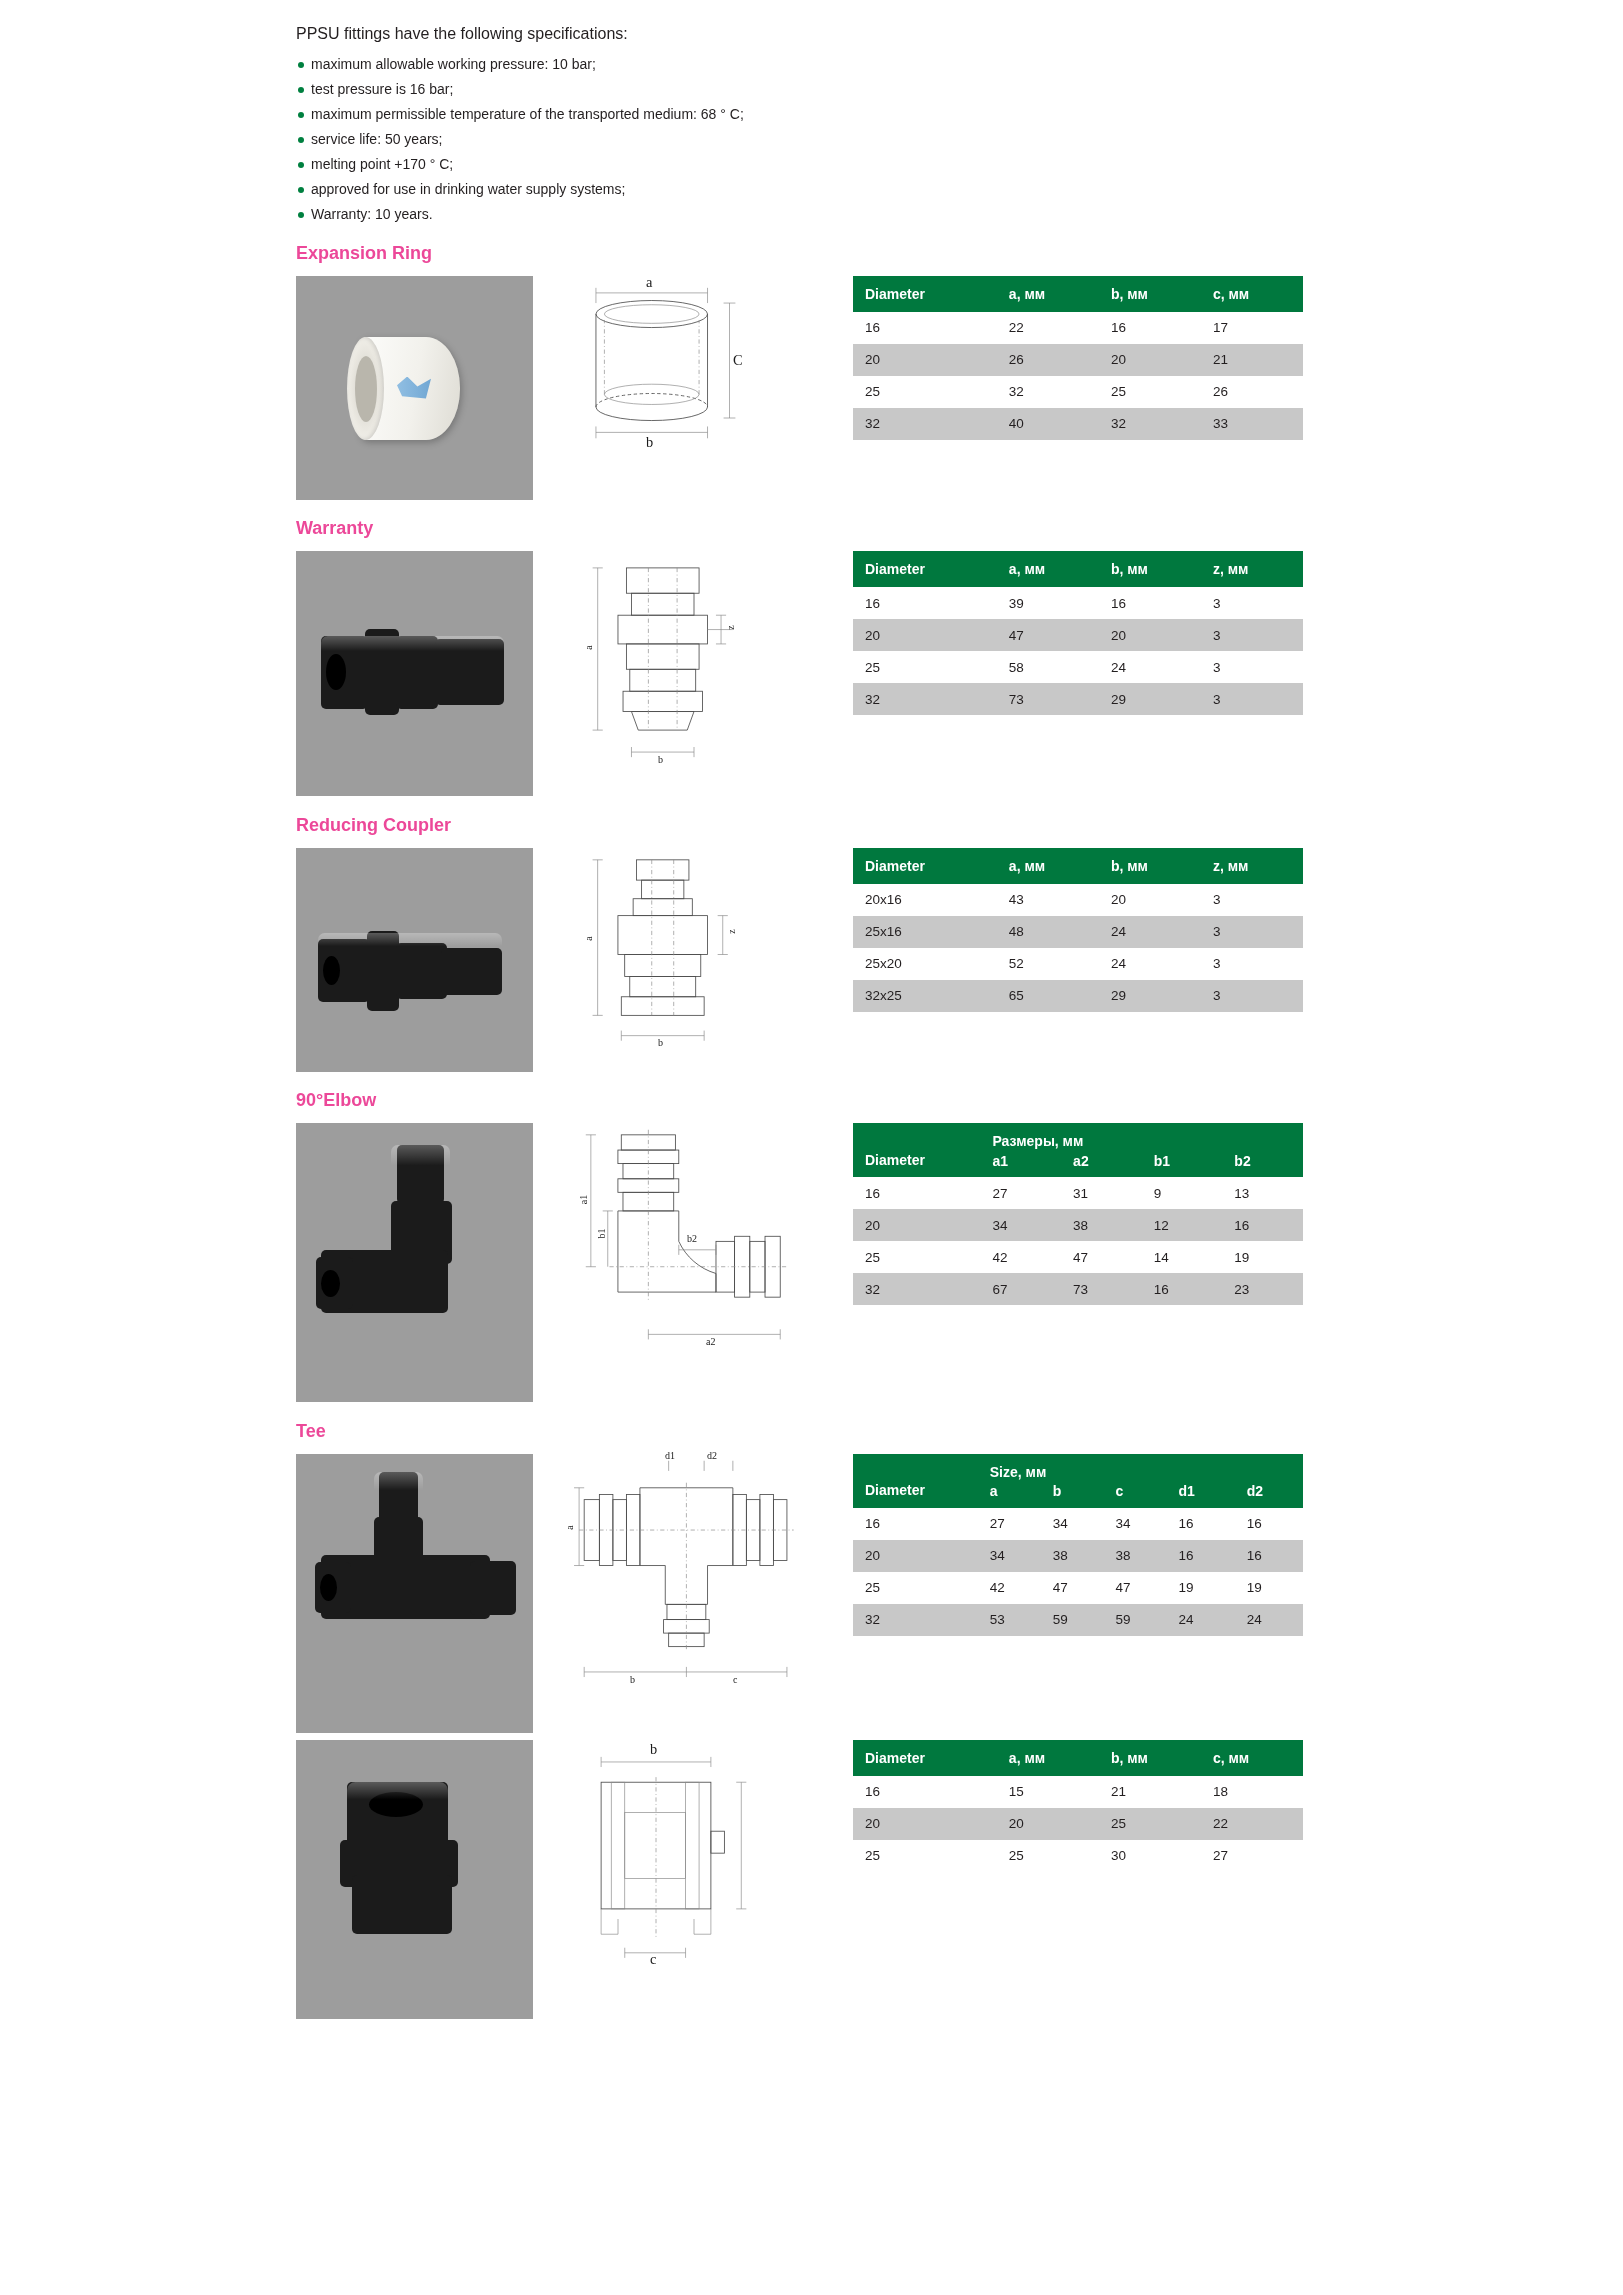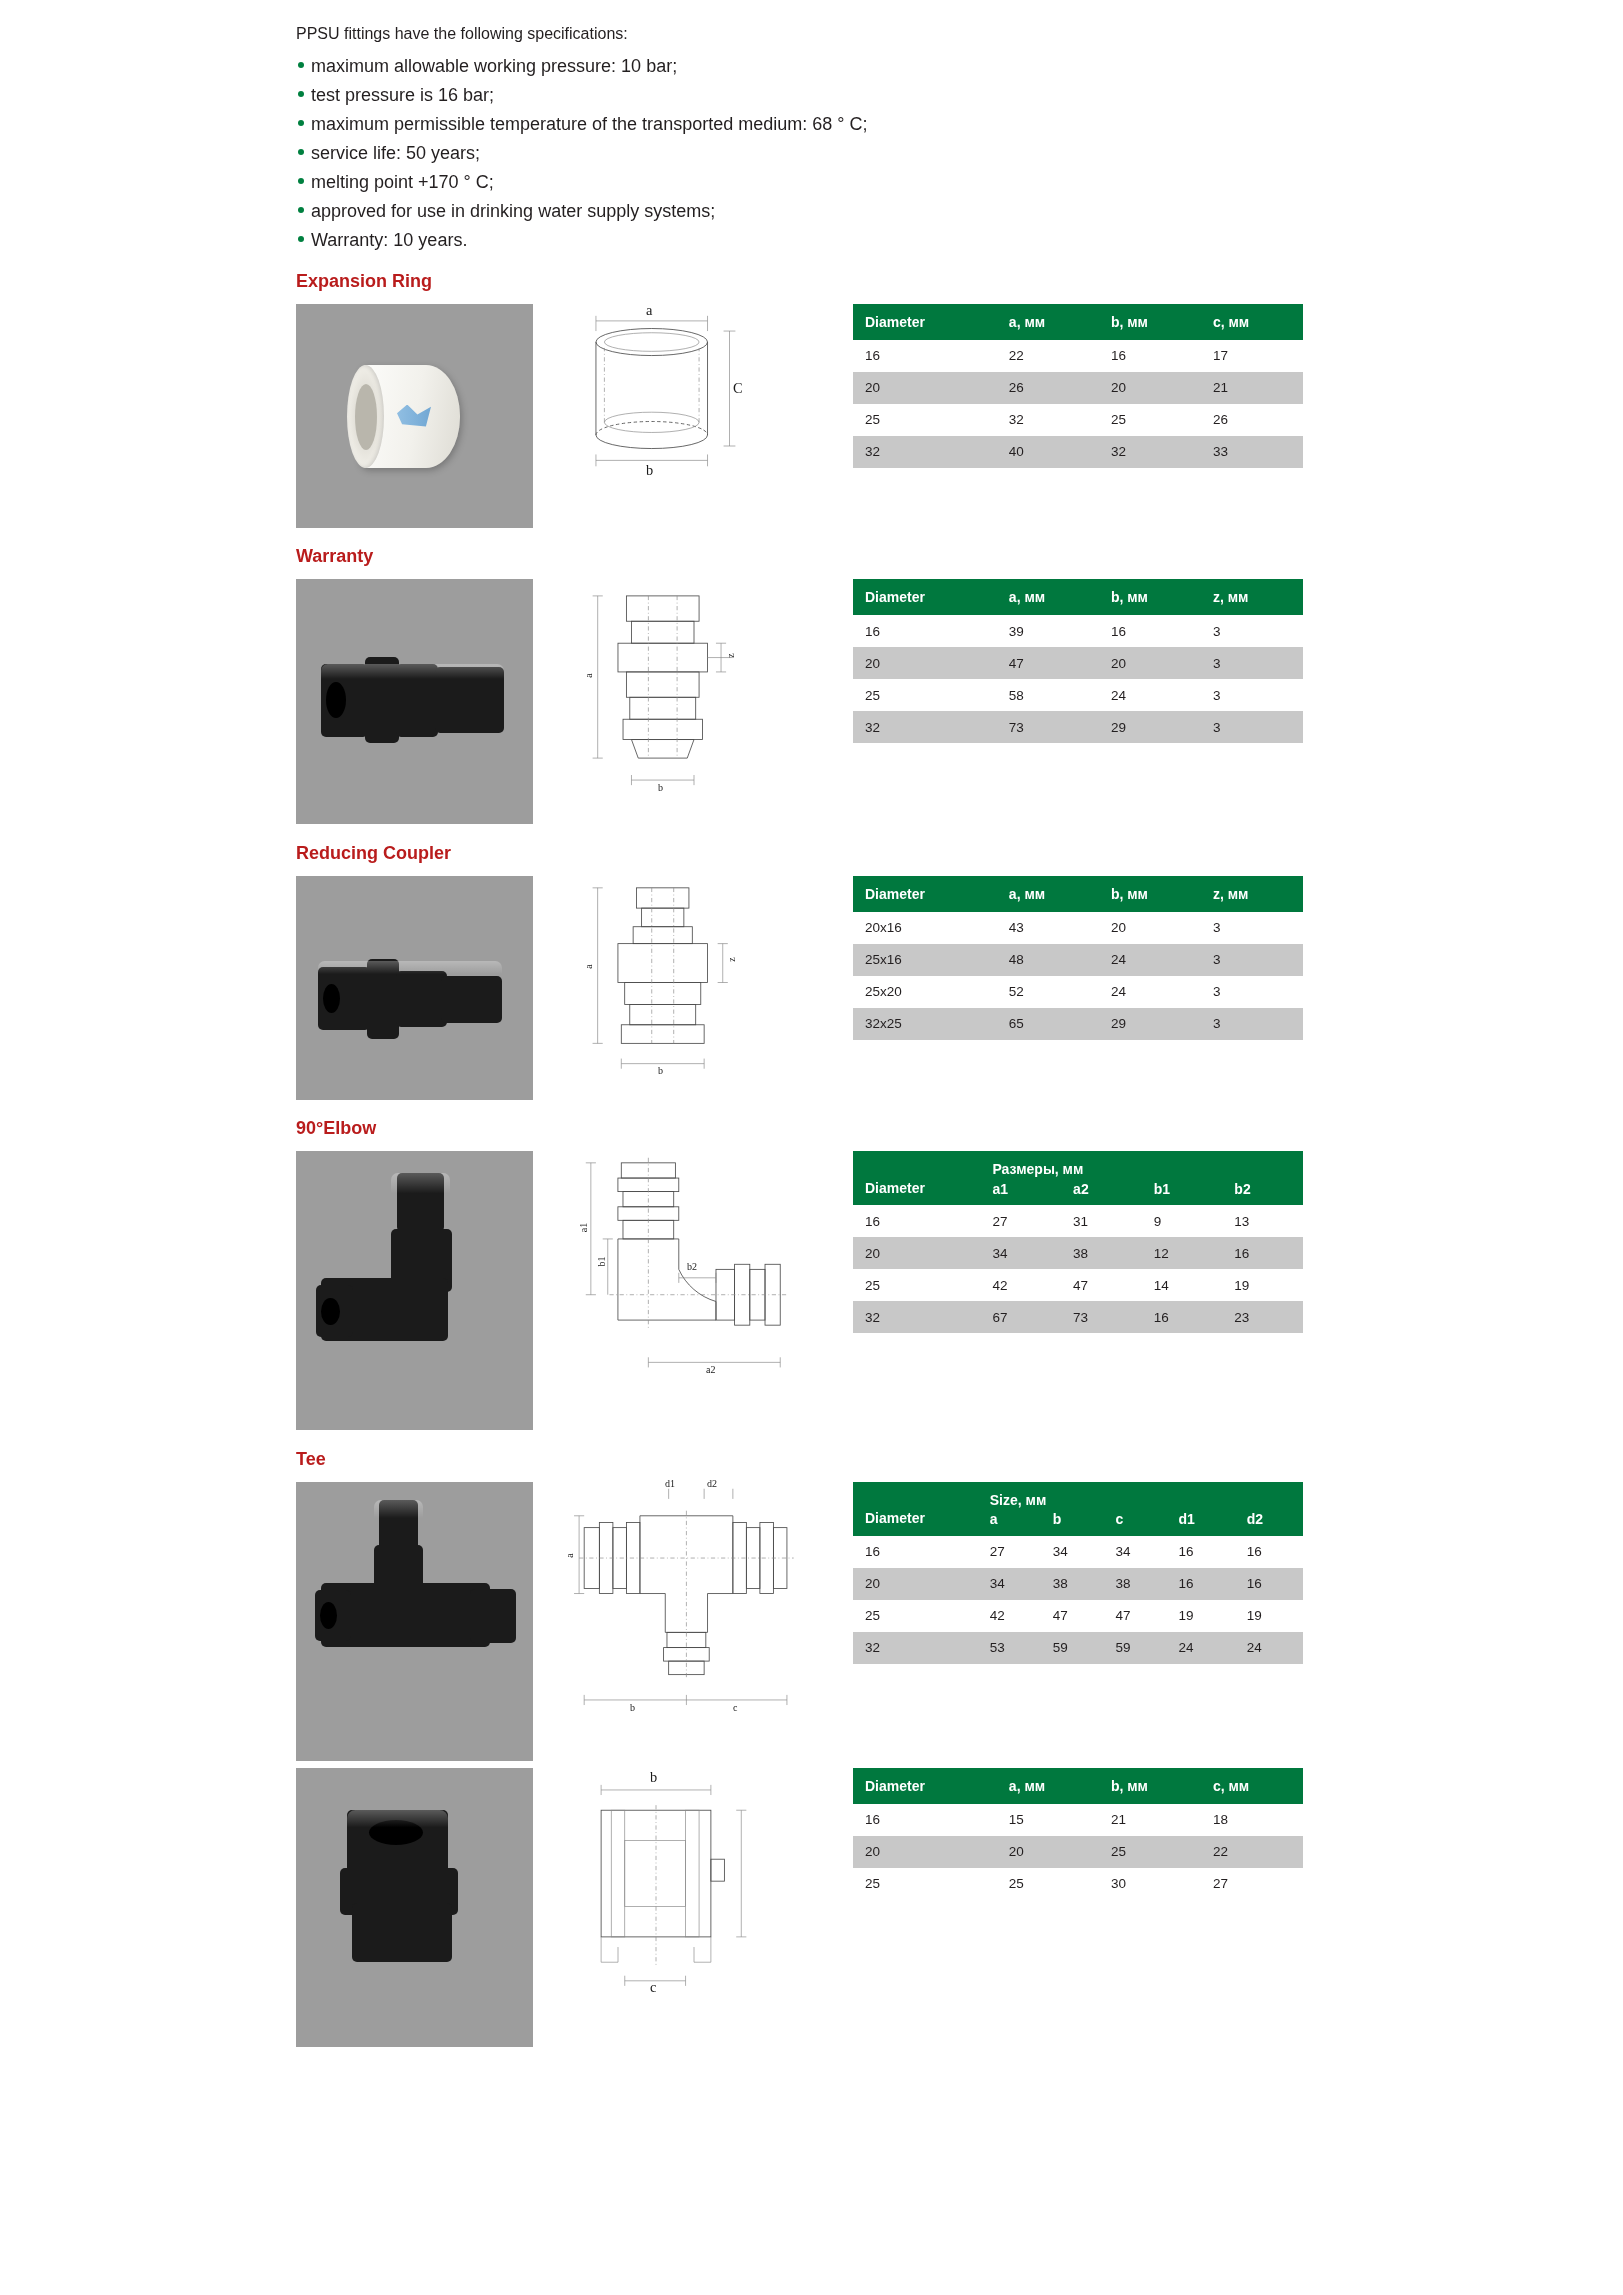--- a/index.html
+++ b/index.html
@@ -58,21 +58,21 @@
     margin: 0 0 13.5px 0;
   }
   ul.specs {
     list-style: none;
     margin: 0 0 22px 0;
     padding: 0;
   }
   ul.specs li {
     position: relative;
     padding-left: 15px;
-    font-size: 18px;
+    font-size: 14px;
     line-height: 1.0;
     margin-bottom: 11px;
     color: #231f20;
   }
   ul.specs li::before {
     content: "";
     position: absolute;
     left: 1.7px;
     top: 5px;
     width: 6px;
@@ -81,21 +81,21 @@
     background: #00803f;
   }
 
   
   .section {
     margin-bottom: 6.8px;
   }
   .section-title {
     font-size: 18px;
     font-weight: bold;
-    color: #b91c1c;
+    color: #ec4899;
     margin: 18.6px 0 12px 0;
   }
   .section-body {
     display: flex;
     align-items: flex-start;
   }
   .photo-col {
     width: 237px;
     flex: none;
   }

